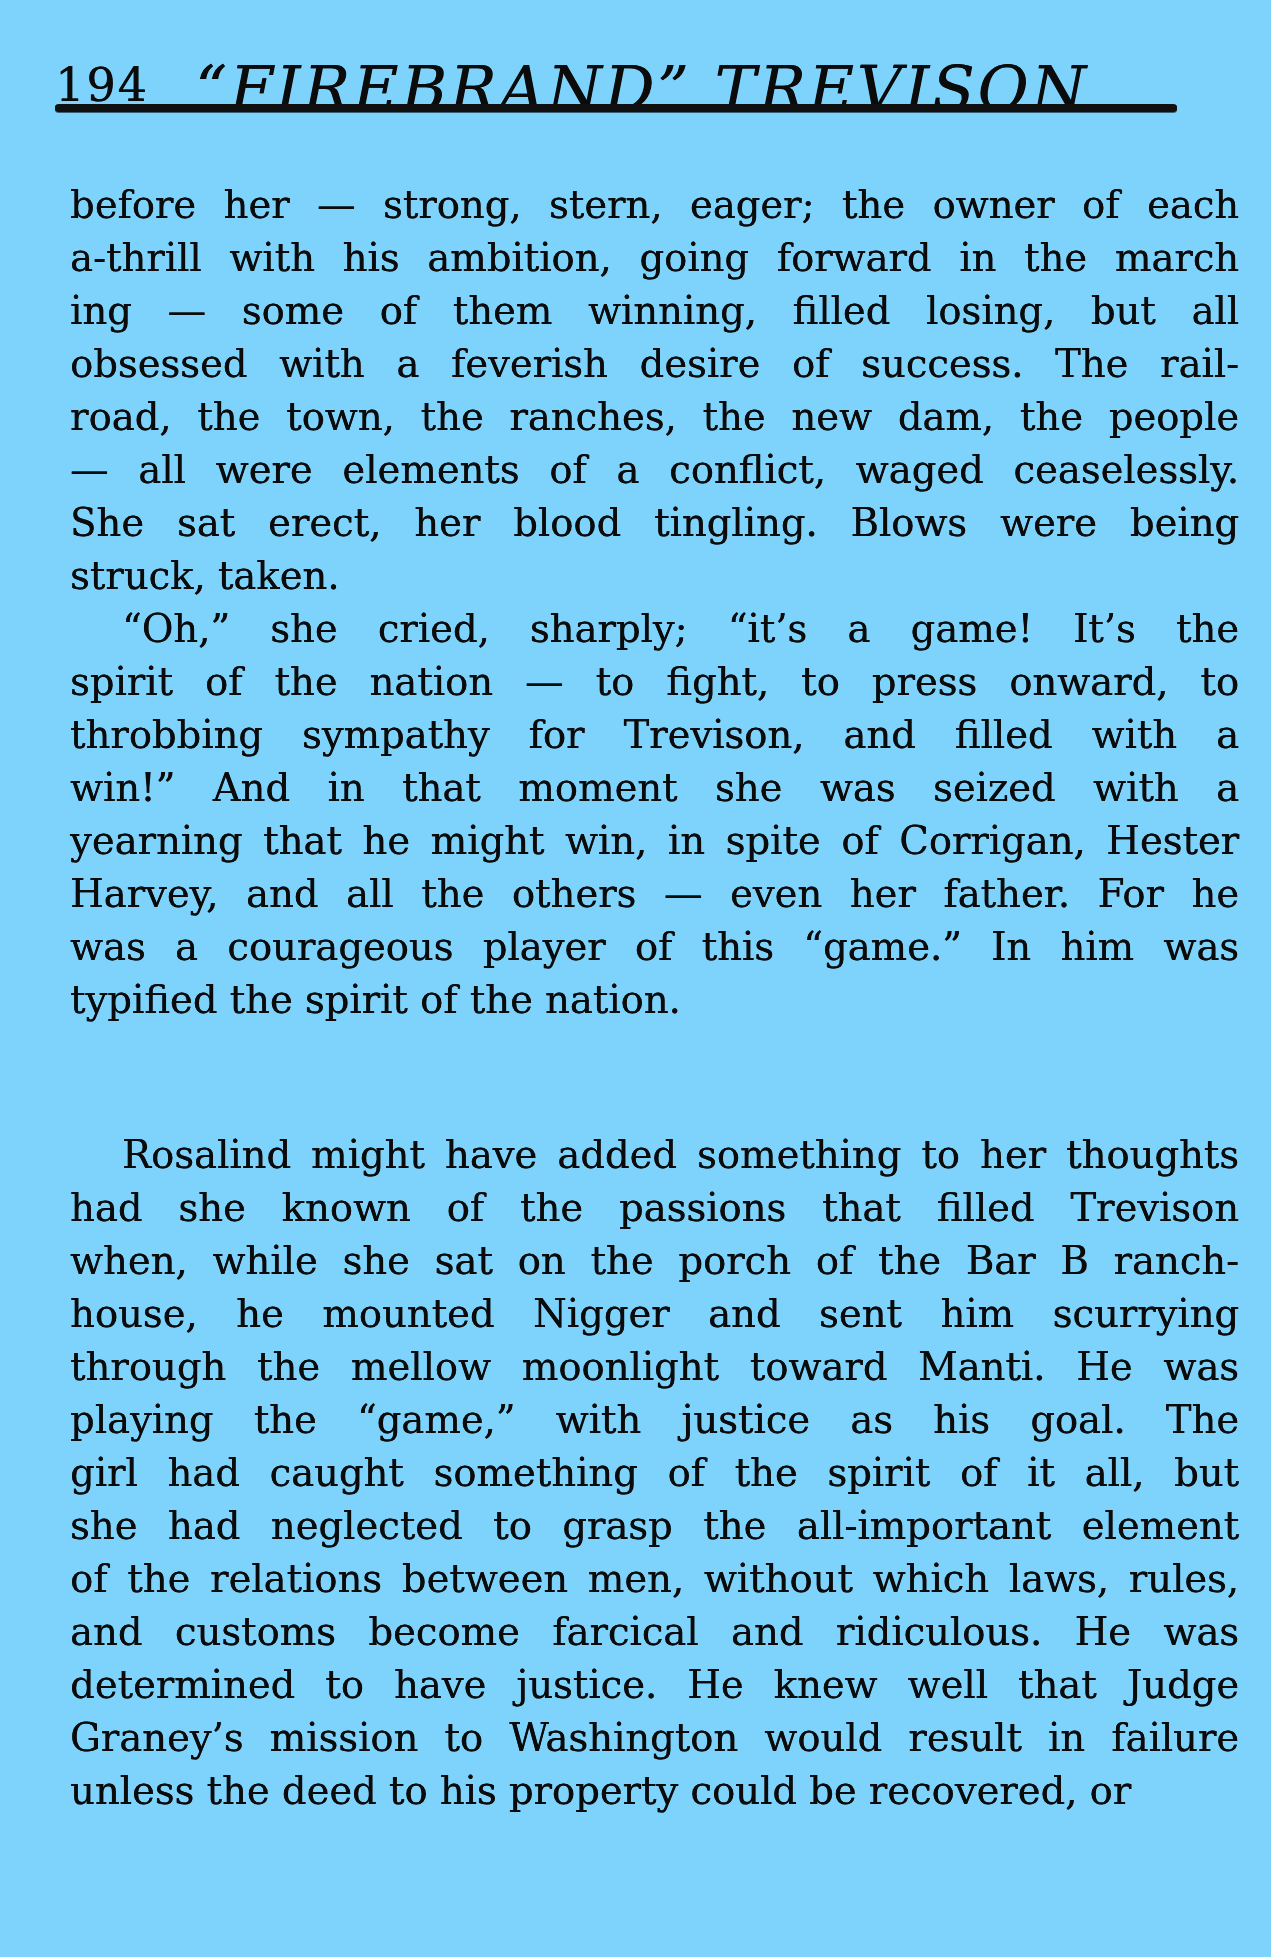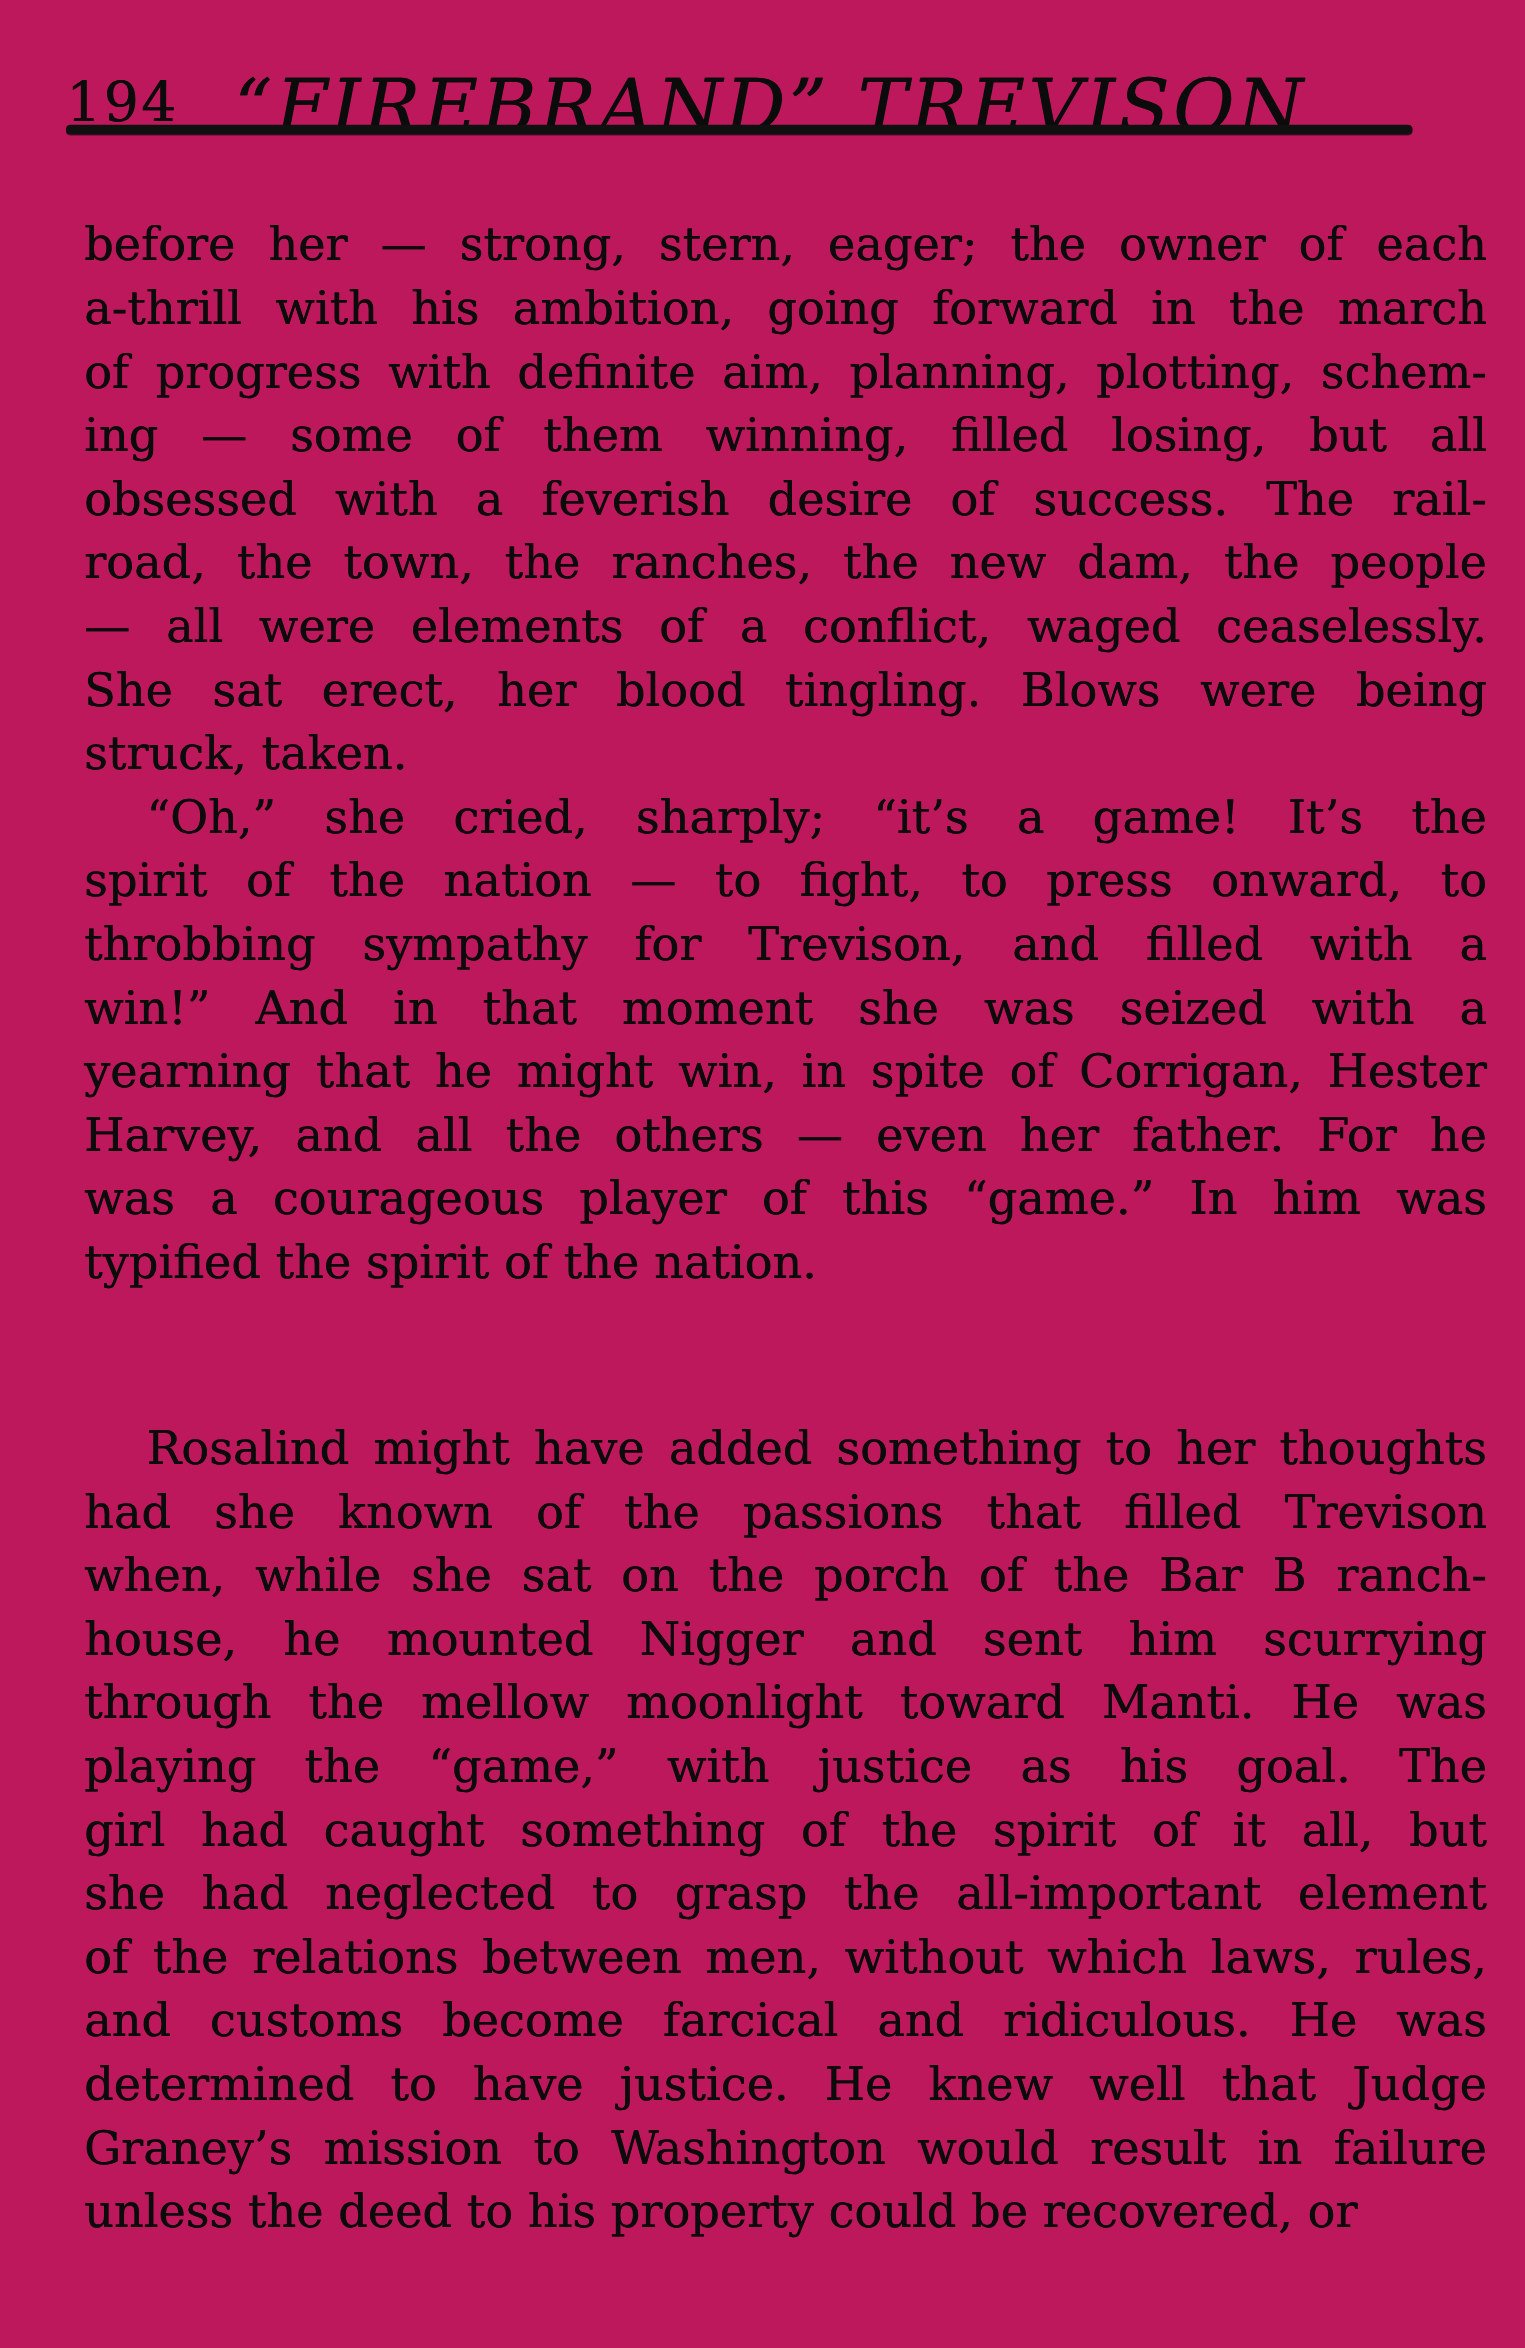--- a/index.html
+++ b/index.html
@@ -4,21 +4,21 @@
 <style>
   html, body {
     margin: 0;
     padding: 0;
     background: #ffffff;
   }
   .page {
     position: relative;
     width: 1271px;
     height: 1957px;
-    background: #be185d;
+    background: #7dd3fc;
     color: #0b0b0b;
     font-family: "DejaVu Serif", "Liberation Serif", serif;
     overflow: hidden;
   }
   .header {
     position: absolute;
     top: 52px;
     left: 55px;
     right: 90px;
     height: 60px;
@@ -84,21 +84,20 @@
 
 <div class="page">
   <div class="header">
     <span class="page-number">194</span>
     <span class="running-title">“FIREBRAND” TREVISON</span>
   </div>
   <div class="header-rule"></div>
   <div class="page-body">
       <div class="line">before her — strong, stern, eager; the owner of each</div>
       <div class="line">a-thrill with his ambition, going forward in the march</div>
-      <div class="line">of progress with definite aim, planning, plotting, schem-</div>
       <div class="line">ing — some of them winning, filled losing, but all</div>
       <div class="line">obsessed with a feverish desire of success.  The rail-</div>
       <div class="line">road, the town, the ranches, the new dam, the people</div>
       <div class="line">— all were elements of a conflict, waged ceaselessly.</div>
       <div class="line">She sat erect, her blood tingling.  Blows were being</div>
       <div class="line last">struck, taken.</div>
       <div class="line indent">“Oh,” she cried, sharply; “it’s a game!  It’s the</div>
       <div class="line">spirit of the nation — to fight, to press onward, to</div>
       <div class="line">throbbing sympathy for Trevison, and filled with a</div>
       <div class="line">win!”  And in that moment she was seized with a</div>

